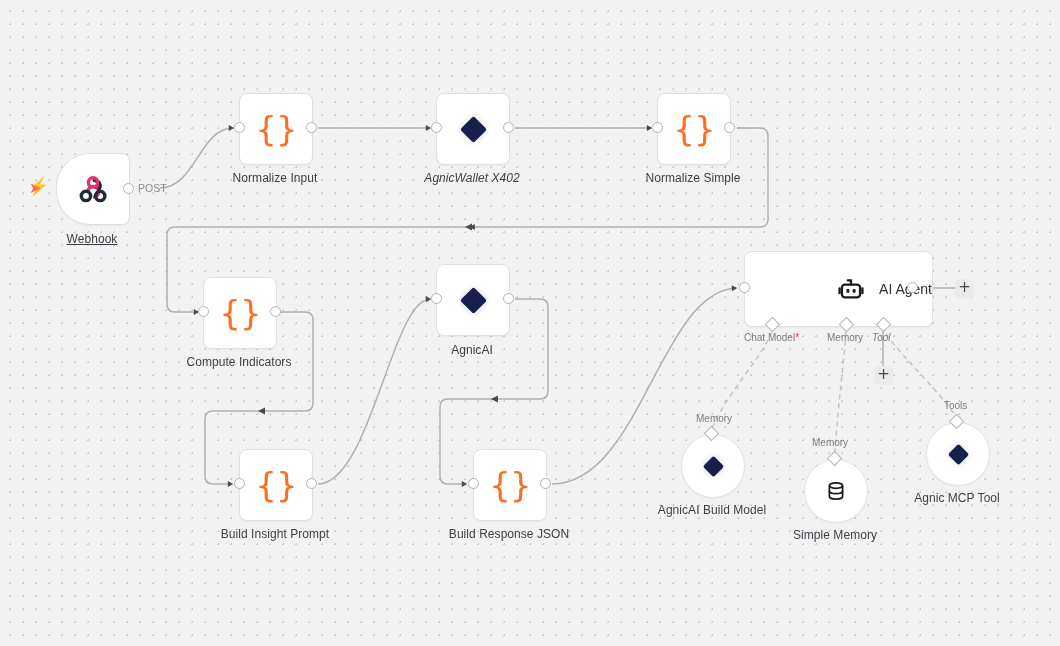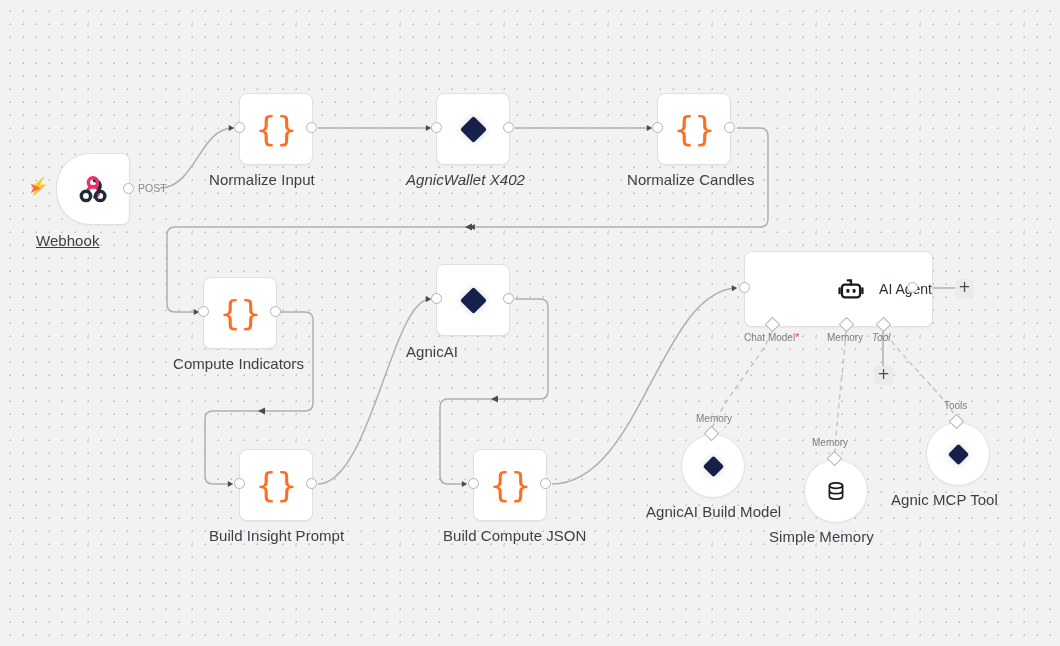--- a/index.html
+++ b/index.html
@@ -64,24 +64,24 @@
     background: #ffffff;
     border: 1px solid #e3e3e3;
     border-radius: 50%;
     box-shadow: 0 1px 2px rgba(0,0,0,0.045);
     display: flex;
     align-items: center;
     justify-content: center;
   }
   .node-label {
     position: absolute;
-    font-size: 15px;
+    font-size: 12px;
     color: #3b3f46;
     white-space: nowrap;
-    text-align: left;
+    text-align: center;
     letter-spacing: 0.05px;
   }
   .agent-title {
     font-size: 14px;
     color: #2b2f36;
     white-space: nowrap;
   }
   
   .code-icon {
     font-size: 34px;
@@ -237,21 +237,21 @@
     <div class="port" style="left:503px; top:122px;"></div>
     <div class="node-label" style="left:406px; top:171px; width:132px;font-style:italic;">AgnicWallet X402</div>
   </div>
 
   <div class="node">
     <div class="node-box" style="left:657px; top:93px;">
       <span class="code-icon">{}</span>
     </div>
     <div class="port" style="left:652px; top:122px;"></div>
     <div class="port" style="left:724px; top:122px;"></div>
-    <div class="node-label" style="left:627px; top:171px; width:132px;">Normalize Candles</div>
+    <div class="node-label" style="left:627px; top:171px; width:132px;">Normalize Simple</div>
   </div>
 
   <div class="node">
     <div class="node-box" style="left:203px; top:277px;">
       <span class="code-icon">{}</span>
     </div>
     <div class="port" style="left:198px; top:306px;"></div>
     <div class="port" style="left:270px; top:306px;"></div>
     <div class="node-label" style="left:173px; top:355px; width:132px;">Compute Indicators</div>
   </div>
@@ -273,21 +273,21 @@
     <div class="port" style="left:306px; top:478px;"></div>
     <div class="node-label" style="left:209px; top:527px; width:132px;">Build Insight Prompt</div>
   </div>
 
   <div class="node">
     <div class="node-box" style="left:473px; top:449px;">
       <span class="code-icon">{}</span>
     </div>
     <div class="port" style="left:468px; top:478px;"></div>
     <div class="port" style="left:540px; top:478px;"></div>
-    <div class="node-label" style="left:443px; top:527px; width:132px;">Build Compute JSON</div>
+    <div class="node-label" style="left:443px; top:527px; width:132px;">Build Response JSON</div>
   </div>
 
   <div class="node">
     <div class="node-box wide" style="left:744px; top:251px;">
       <svg width="28" height="28" viewBox="0 0 24 24">
         <rect x="4.2" y="8.2" width="15.6" height="11" rx="2.6" fill="none" stroke="#1b1b1b" stroke-width="2"></rect>
         <path d="M12 8.2 V4.6 H9.2" fill="none" stroke="#1b1b1b" stroke-width="2" stroke-linecap="round"></path>
         <rect x="8.1" y="12.1" width="2.5" height="3.2" rx="0.7" fill="#1b1b1b"></rect>
         <rect x="13.4" y="12.1" width="2.5" height="3.2" rx="0.7" fill="#1b1b1b"></rect>
         <path d="M2.2 11.6 V15.6 M21.8 11.6 V15.6" stroke="#1b1b1b" stroke-width="2" stroke-linecap="round"></path>

